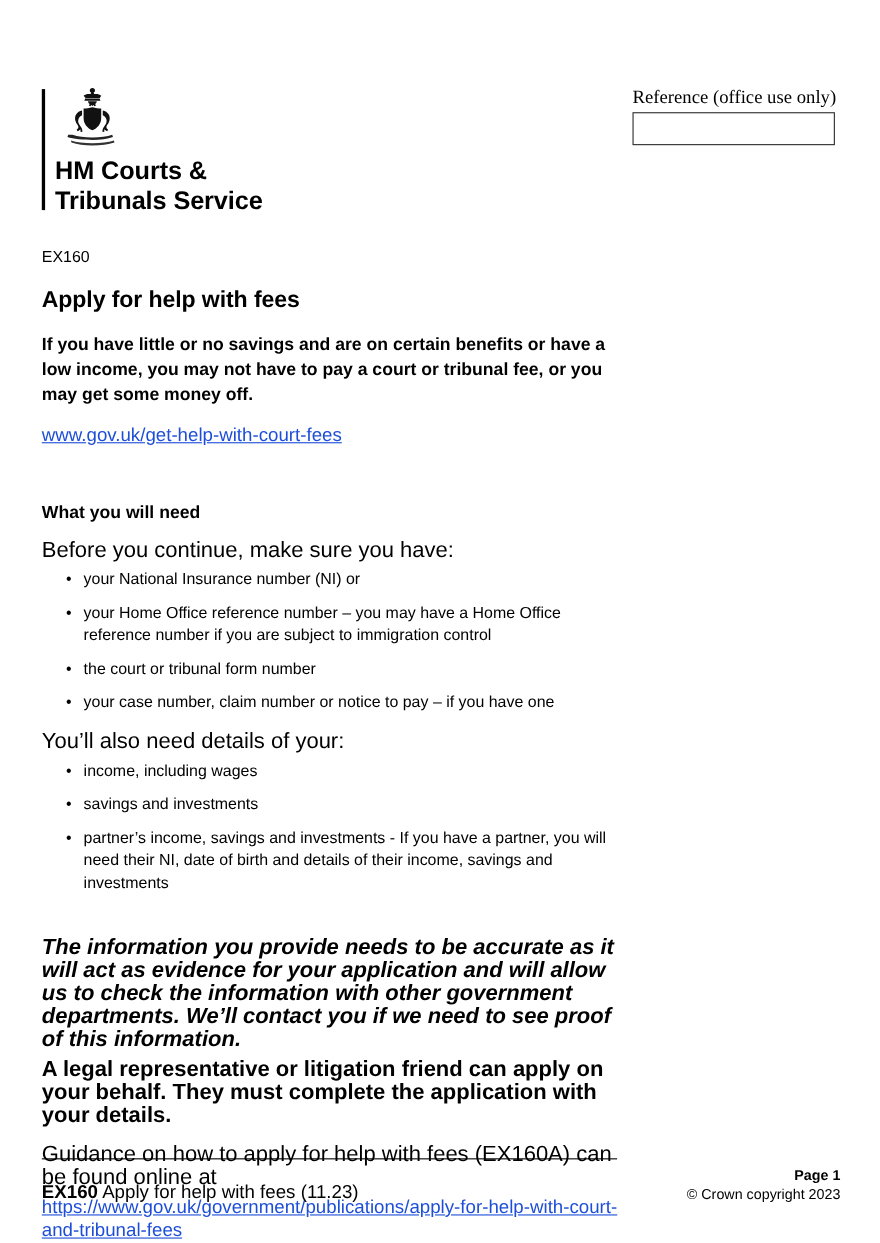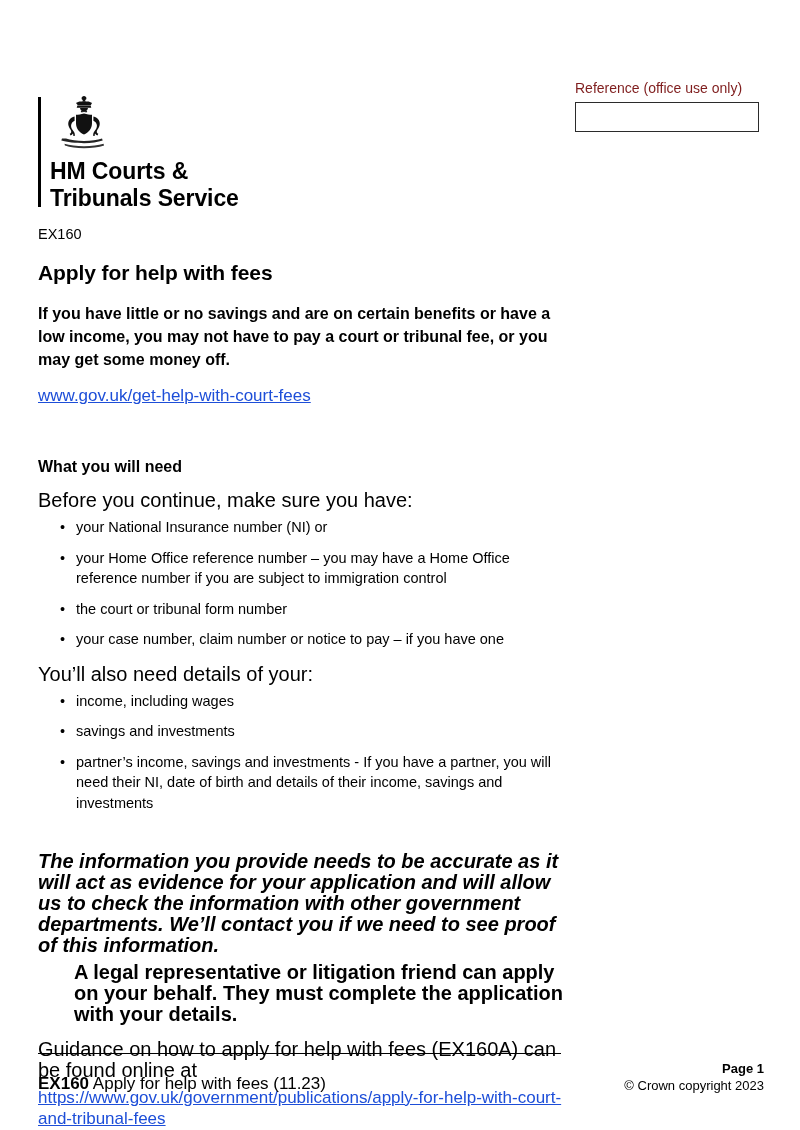--- a/index.html
+++ b/index.html
@@ -27,21 +27,21 @@
   .header {
     position: absolute;
     left: 38px;
     top: 76px;
     width: 730px;
     height: 120px;
   }
   .crest-block {
     position: absolute;
     left: 0;
-    top: 16px;
+    top: 0;
     display: flex;
     align-items: center;
   }
   .crest-rule {
     width: 3px;
     background: #000;
     height: 110px;
     margin-right: 9px;
   }
   .crest-col {
@@ -62,23 +62,24 @@
     white-space: pre-line;
   }
 
   .reference-block {
     position: absolute;
     left: 537px;
     top: 4px;
     width: 192px;
   }
   .reference-label {
-    font-size: 14px;
+    font-size: 17px;
     line-height: 17px;
-    color: #7f1d1d;
+    color: #000000;
+    font-family: Liberation Serif, serif;
   }
   .reference-box {
     margin-top: 5px;
     width: 184px;
     height: 30px;
     border: 1px solid #2b2b2b;
     background: #fff;
     box-sizing: border-box;
   }
 
@@ -246,21 +247,21 @@
     <ul class="bullets">
       <li><span class="dot">•</span><span>income, including wages</span></li>
       <li><span class="dot">•</span><span>savings and investments</span></li>
       <li><span class="dot">•</span><span>partner’s income, savings and investments - If you have a partner, you will need their NI, date of birth and details of their income, savings and investments</span></li>
     </ul>
 
     <div class="spacer-lg"></div>
 
     <p class="para strong" style="font-style:italic;">The information you provide needs to be accurate as it will act as evidence for your application and will allow us to check the information with other government departments. We’ll contact you if we need to see proof of this information.</p>
 
-    <p class="para strong" style="margin-bottom:14px;margin-left:36px;">A legal representative or litigation friend can apply on your behalf. They must complete the application with your details.</p>
+    <p class="para strong" style="margin-bottom:14px;">A legal representative or litigation friend can apply on your behalf. They must complete the application with your details.</p>
 
     <p class="para">Guidance on how to apply for help with fees (EX160A) can be found online at</p>
 
     <div class="link-block">
       <a class="link" href="#">https://www.gov.uk/government/publications/apply-for-help-with-court-and-tribunal-fees</a>
     </div>
 
   </div>
 
   <div class="footer-rule"></div>

